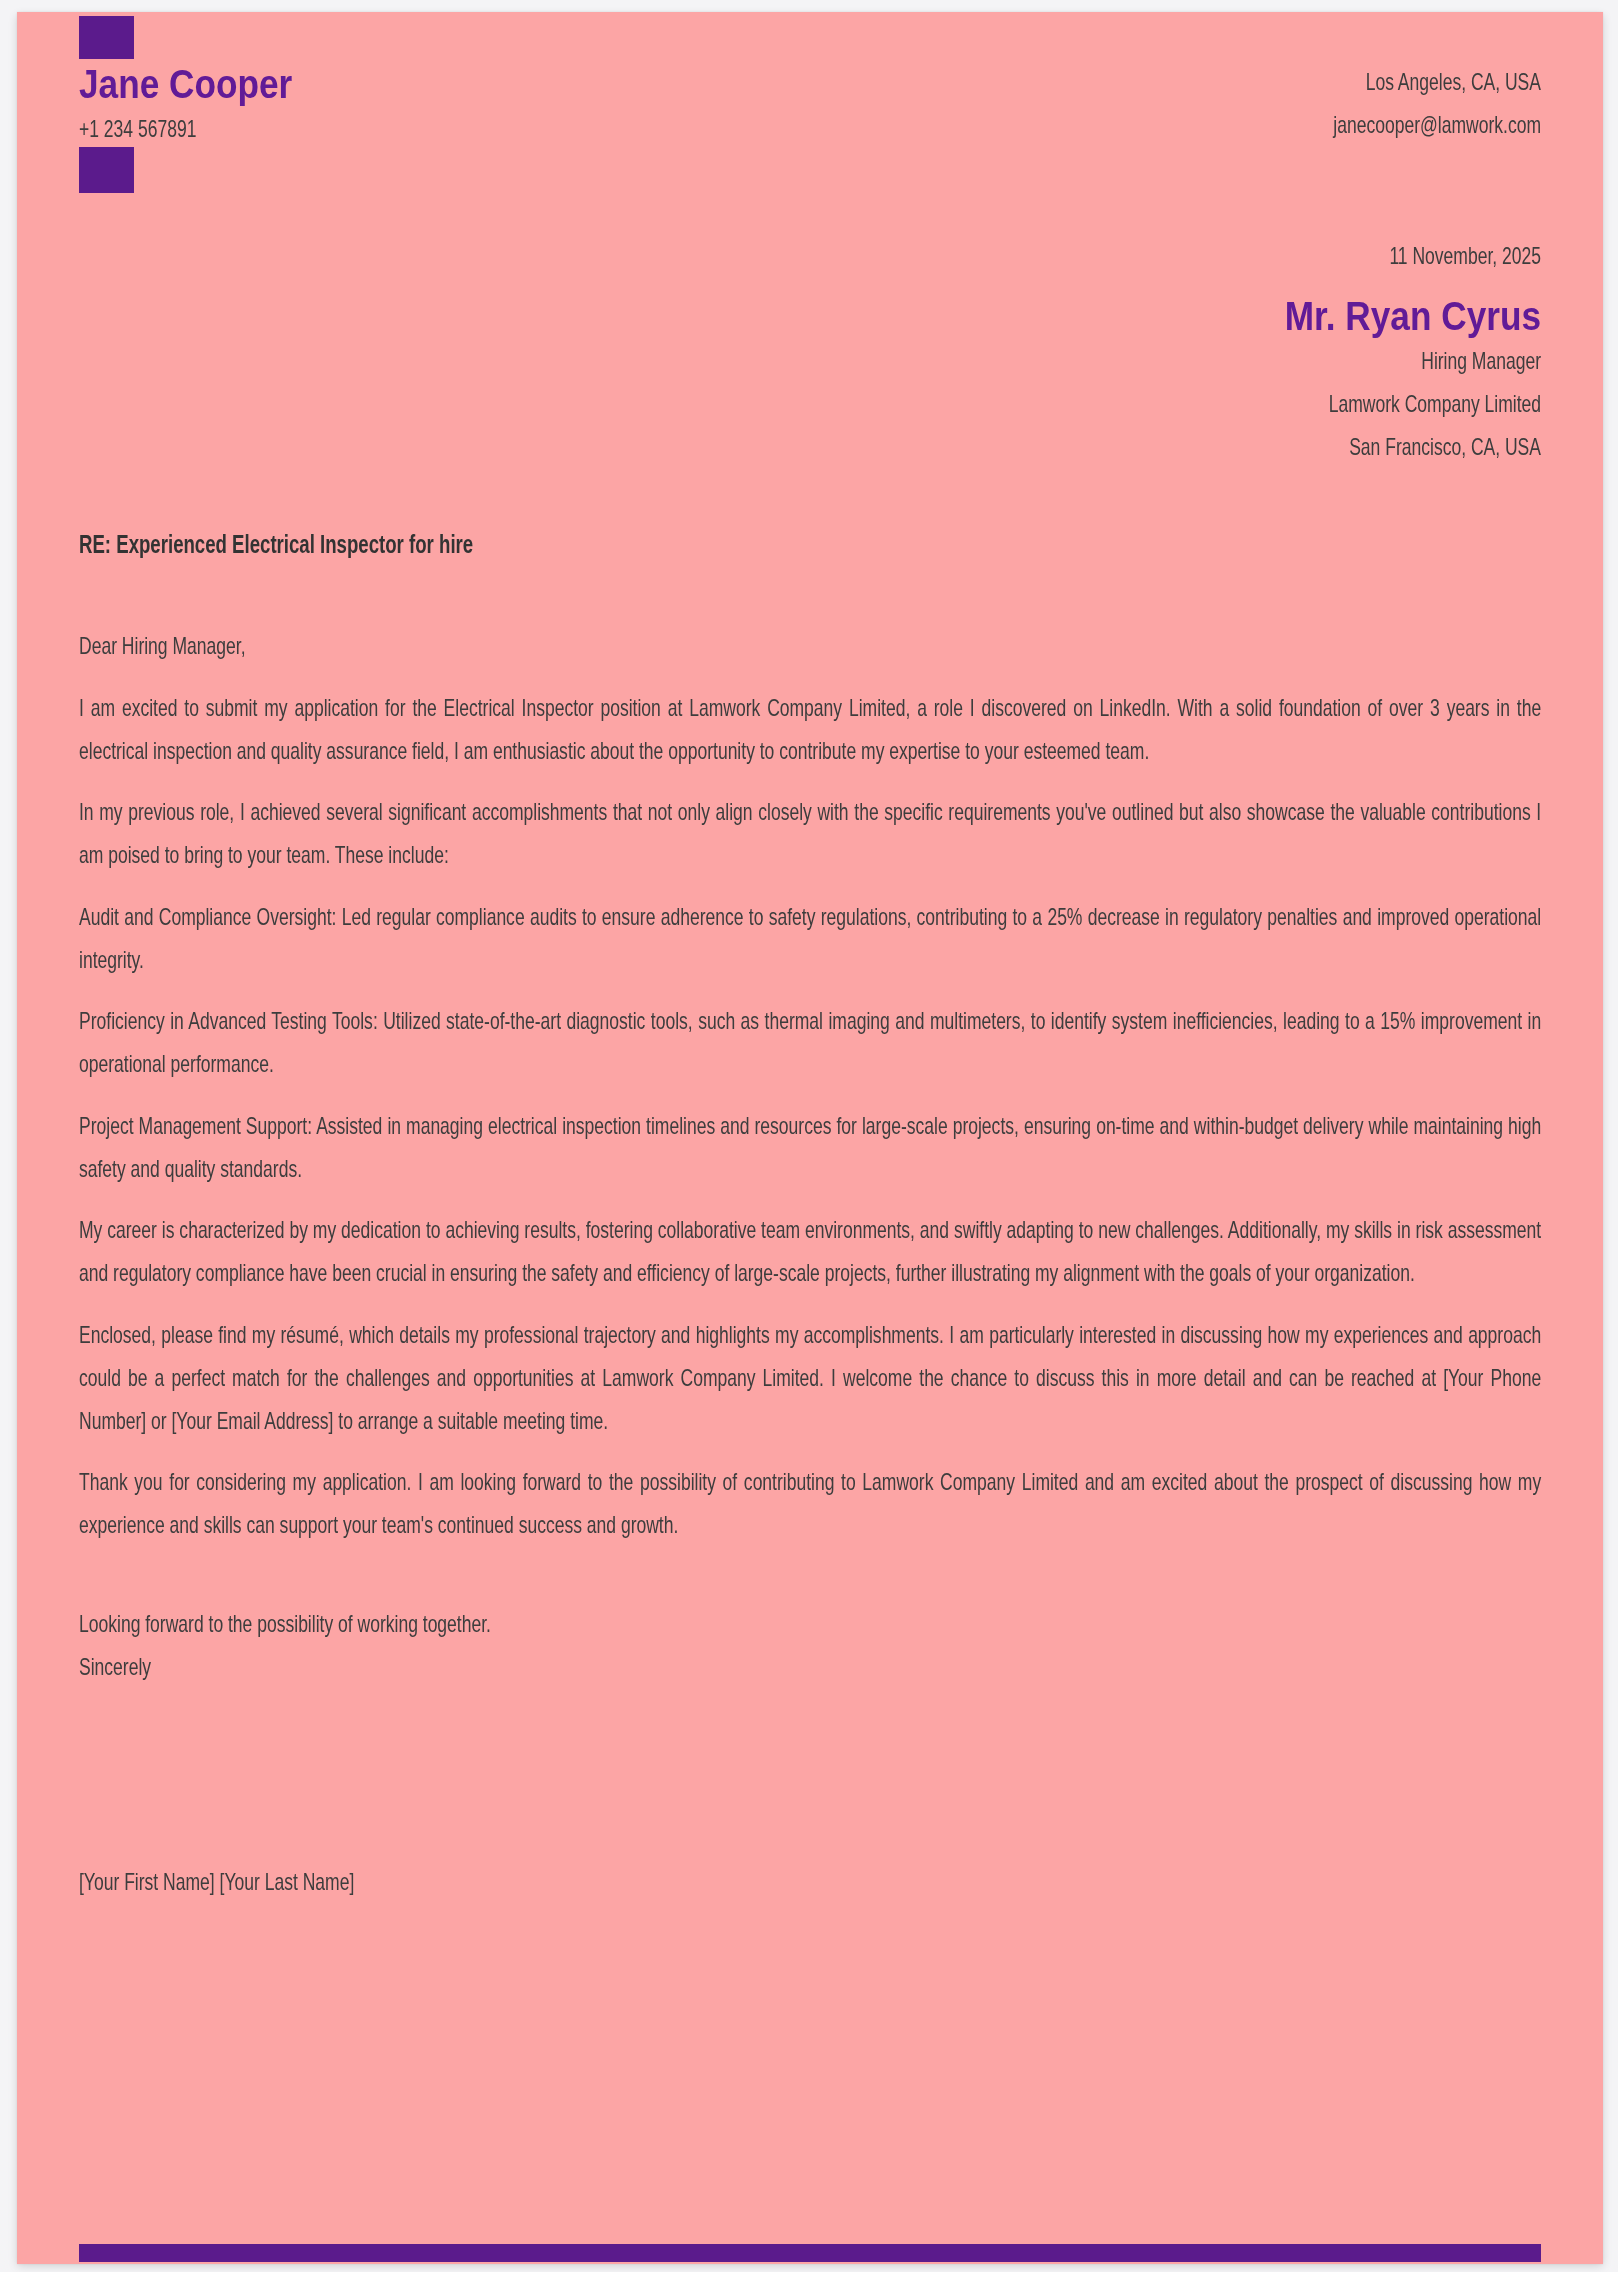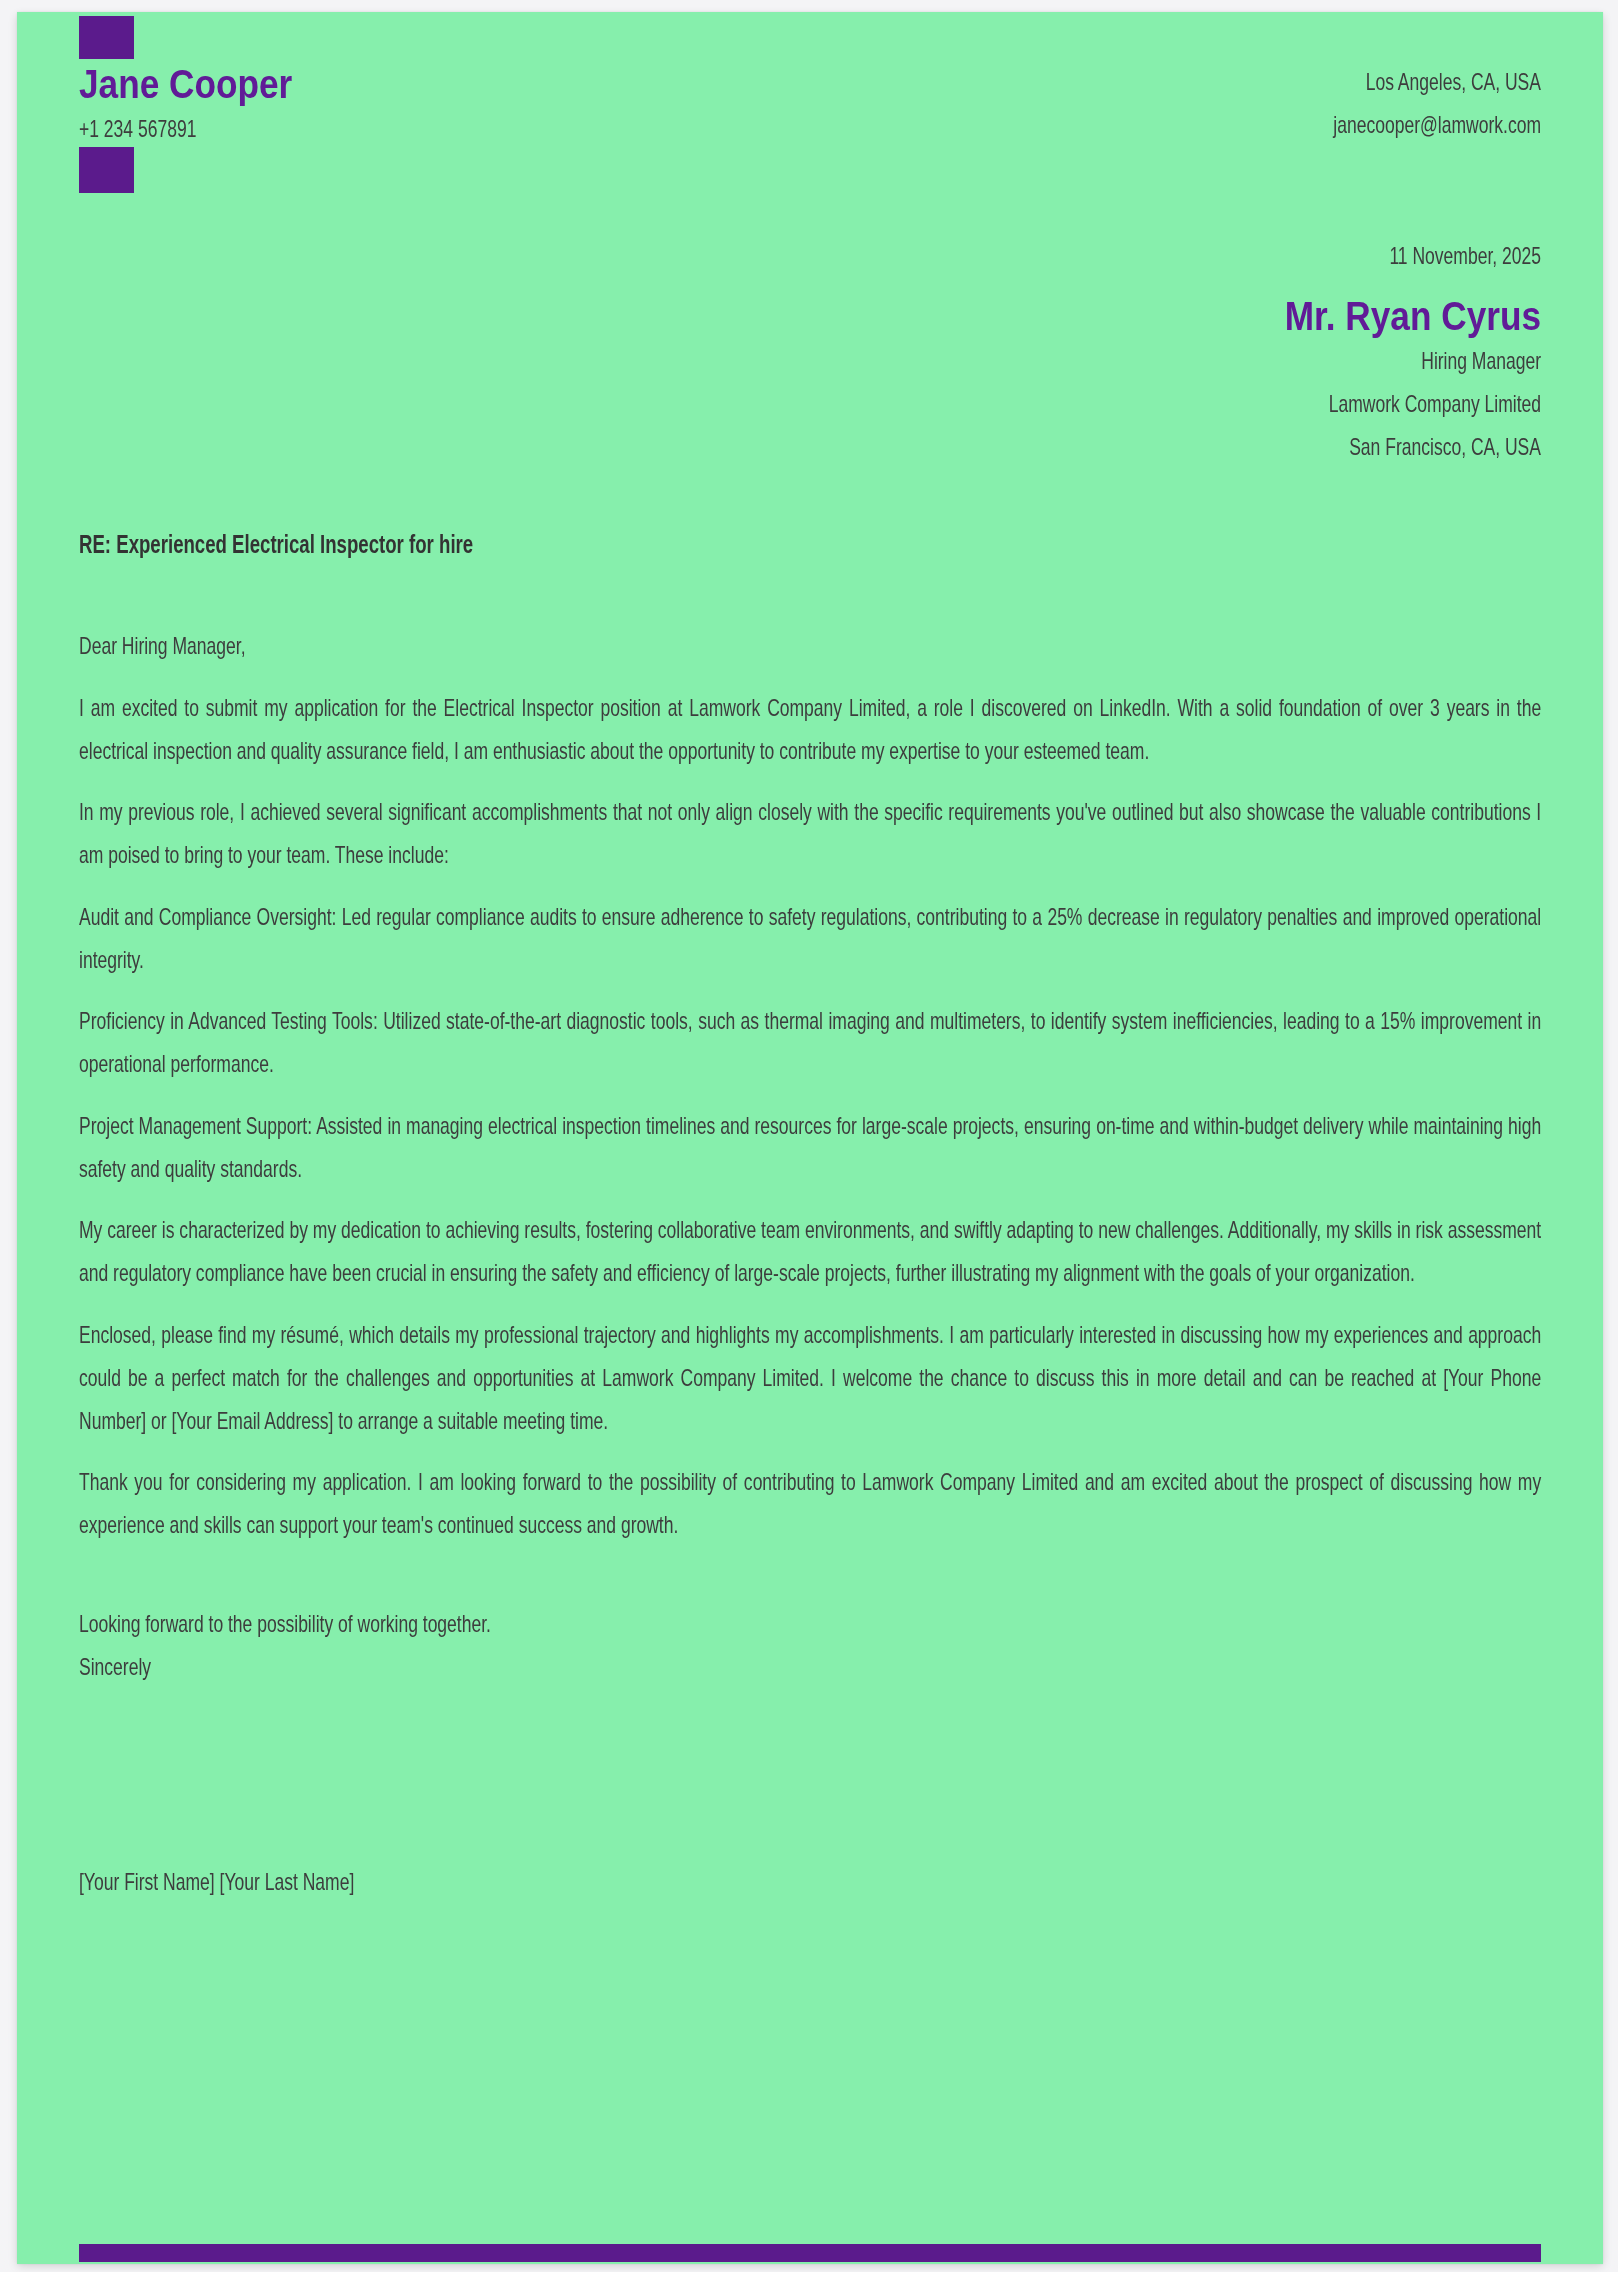--- a/index.html
+++ b/index.html
@@ -4,21 +4,21 @@
 <style>
   html,body{margin:0;padding:0;}
   body{
     width:1618px;height:2273px;position:relative;
     background:#f4f4f6;
     font-family:"Liberation Sans", sans-serif;
     -webkit-font-smoothing:antialiased;
   }
   .page{
     position:absolute;left:16.7px;top:12.3px;width:1586px;height:2252px;
-    background:#86efac;
+    background:#fca5a5;
     box-shadow:0 2.6px 8.8px rgba(0,0,0,.14), 0 0 1.8px rgba(0,0,0,.08);
   }
   
   .sq{position:absolute;left:62px;width:55px;background:#5b1b8c;}
   .sq1{top:3.5px;height:43px;}
   .sq2{top:135px;height:46px;}
 
   .sender-name{
     position:absolute;left:62px;top:49px;
     font-size:40px;font-weight:bold;color:#611b97;

